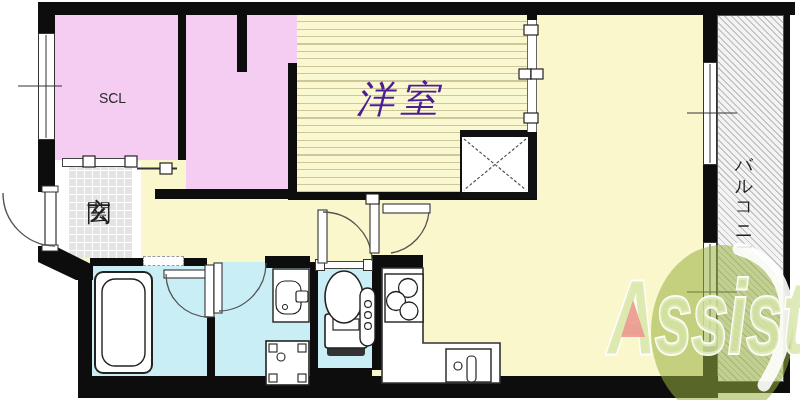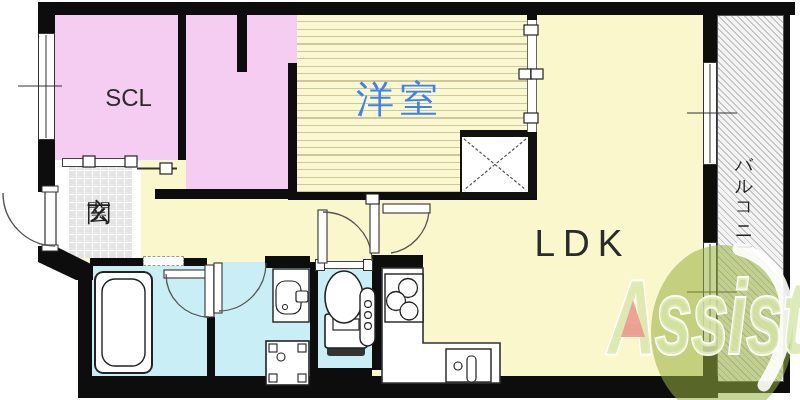--- a/index.html
+++ b/index.html
@@ -181,23 +181,22 @@
     <g>
       <line x1="46" y1="35" x2="46" y2="138" stroke="#333" stroke-width="1"></line>
       <line x1="710" y1="64" x2="710" y2="163" stroke="#333" stroke-width="1"></line>
       <line x1="710" y1="244" x2="710" y2="345" stroke="#333" stroke-width="1"></line>
       <line x1="18" y1="86" x2="62" y2="86" stroke="#333" stroke-width="1"></line>
       <line x1="687" y1="113" x2="737" y2="113" stroke="#333" stroke-width="1"></line>
       <line x1="687" y1="292" x2="737" y2="292" stroke="#333" stroke-width="1"></line>
     </g>
   </svg>
 
-  <div class="abs lbl" style="left:96px;top:84px;width:65px;height:28px;font-size:24px;line-height:28px;">SCL</div>
-  <div class="abs lbl" style="left:330px;top:77px;width:140px;height:44px;font-size:38px;line-height:44px;letter-spacing:6px;color:#3b82f6;">洋室</div>
-  <div class="abs lbl" style="left:520px;top:222px;width:125px;height:44px;font-size:37px;line-height:44px;letter-spacing:8px;">LDK</div>
+  <div class="abs lbl" style="left:80px;top:84px;width:65px;height:28px;font-size:14px;line-height:28px;">SCL</div>
+  <div class="abs lbl" style="left:330px;top:77px;width:140px;height:44px;font-size:38px;line-height:44px;letter-spacing:6px;color:#4c1d95;font-style:italic;">洋室</div>
   <div class="abs lbl-v" style="left:85px;top:179px;width:30px;height:76px;font-size:24px;letter-spacing:4px;">玄関</div>
   <div class="abs lbl-v" style="left:732px;top:144px;width:24px;height:138px;font-size:18px;letter-spacing:3px;">バルコニー</div>
 
   <svg class="overlay" width="800" height="400" viewBox="0 0 800 400">
     <ellipse cx="722" cy="332" rx="71" ry="87" fill="rgba(152,177,62,0.55)"></ellipse>
     <path d="M 739 249 C 793 264 801 327 764 385" stroke="rgba(255,255,255,0.9)" stroke-width="13" fill="none" stroke-linecap="round"></path>
     <text x="0" y="0" transform="translate(608,353) scale(0.63,1)" font-size="104" font-weight="bold" font-style="italic" fill="rgba(214,229,168,0.8)" stroke="rgba(255,255,255,0.95)" stroke-width="4" style="paint-order:stroke;font-family:'Liberation Sans','DejaVu Sans',sans-serif;">Assist</text>
     <polygon points="633,300 645,337 621,337" fill="rgba(236,150,142,0.88)"></polygon>
   </svg>
 

